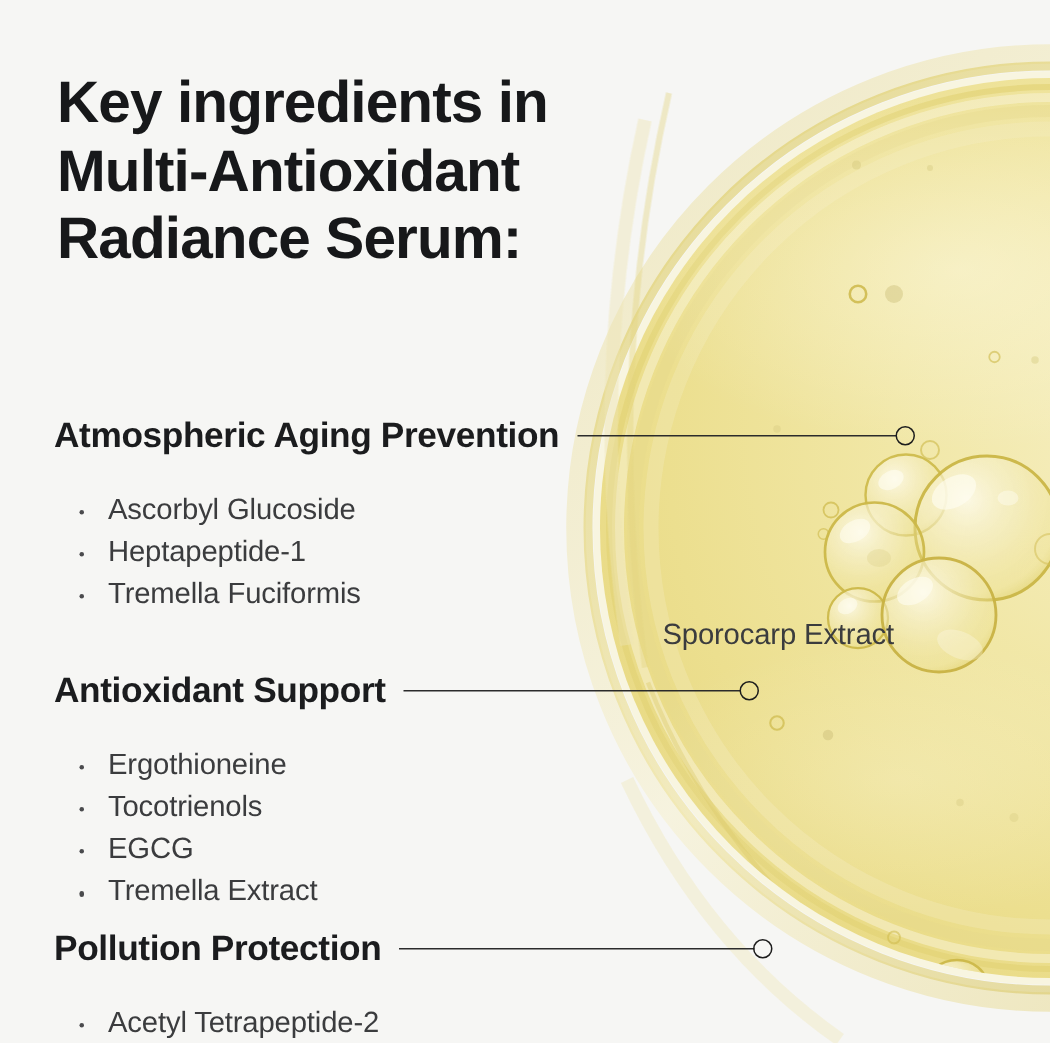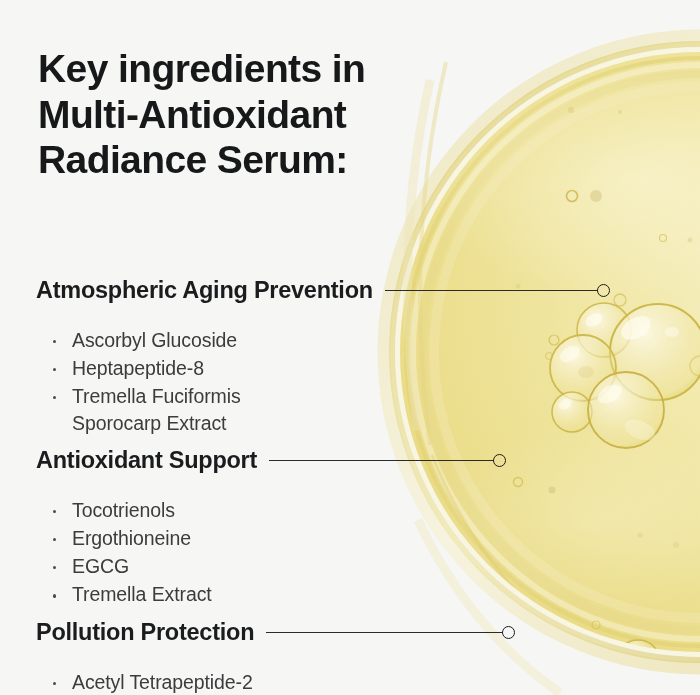--- a/index.html
+++ b/index.html
@@ -83,21 +83,21 @@
     letter-spacing:-0.1px;
     margin-bottom:1px;
   }
   .bullets li .dot {
     position:absolute;
     left:17px; top:0.66em;
     width:3.4px; height:3.4px;
     border-radius:50%;
     background:#4a4b4d;
   }
-  .bullets li .cont { display:block; }
+  .bullets li .cont { display:block;text-align:right; }
 </style>
 </head>
 <body>
 
 <svg id="serum-art" width="700" height="695" viewBox="0 0 700 695" xmlns="http://www.w3.org/2000/svg">
   <defs>
 
     <radialGradient id="gBody" cx="0.62" cy="0.40" r="0.78">
       <stop offset="0%" stop-color="#f6efc2"></stop>
       <stop offset="38%" stop-color="#f1e7a6"></stop>
@@ -231,46 +231,46 @@
         <span class="leader-ring"></span>
       </span>
     </div>
     <ul class="bullets">
       <li>
         <span class="dot"></span>
         <span>Ascorbyl Glucoside</span>
       </li>
       <li>
         <span class="dot"></span>
-        <span>Heptapeptide-8</span>
+        <span>Heptapeptide-1</span>
       </li>
       <li>
         <span class="dot"></span>
         <span>Tremella Fuciformis</span>
         <span class="cont">Sporocarp Extract</span>
       </li>
     </ul>
   </section>
 
   <section class="section" id="section-1">
     <div class="section-head">
       <span class="section-title">Antioxidant Support</span>
       <span class="leader">
         <span class="leader-line"></span>
         <span class="leader-ring"></span>
       </span>
     </div>
     <ul class="bullets">
       <li>
         <span class="dot"></span>
+        <span>Ergothioneine</span>
+      </li>
+      <li>
+        <span class="dot"></span>
         <span>Tocotrienols</span>
-      </li>
-      <li>
-        <span class="dot"></span>
-        <span>Ergothioneine</span>
       </li>
       <li>
         <span class="dot"></span>
         <span>EGCG</span>
       </li>
       <li>
         <span class="dot"></span>
         <span>Tremella Extract</span>
       </li>
     </ul>

